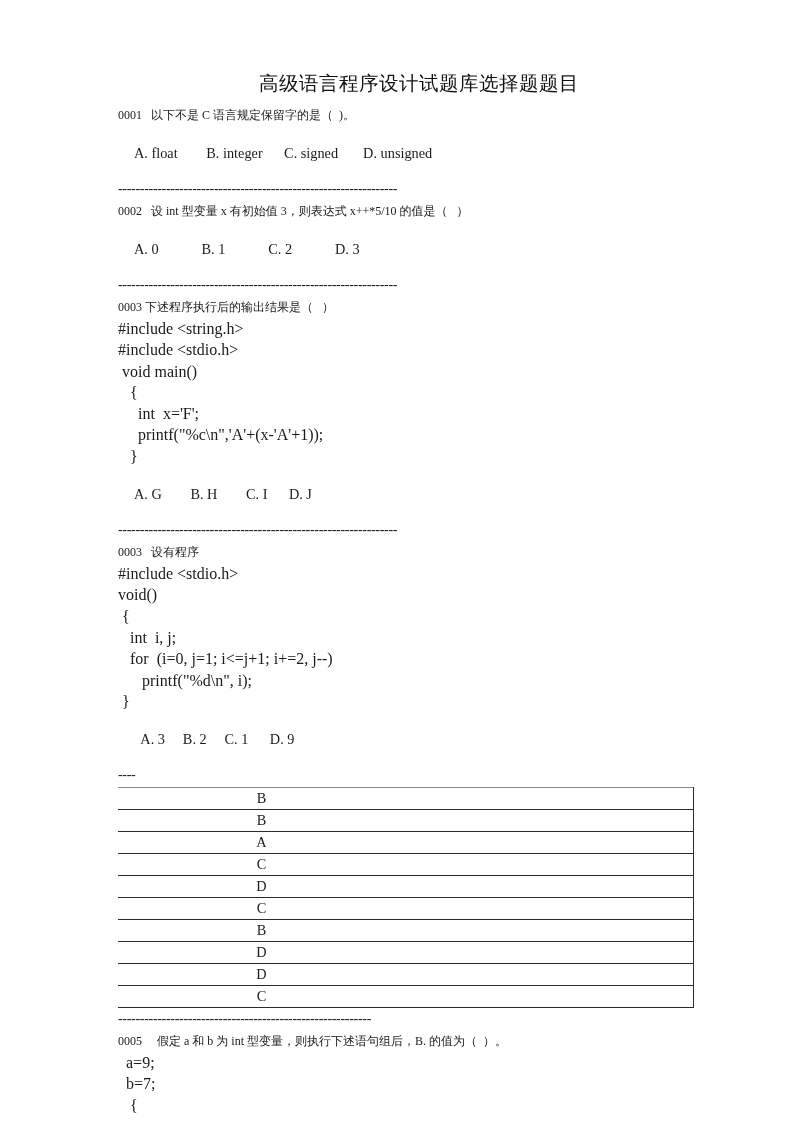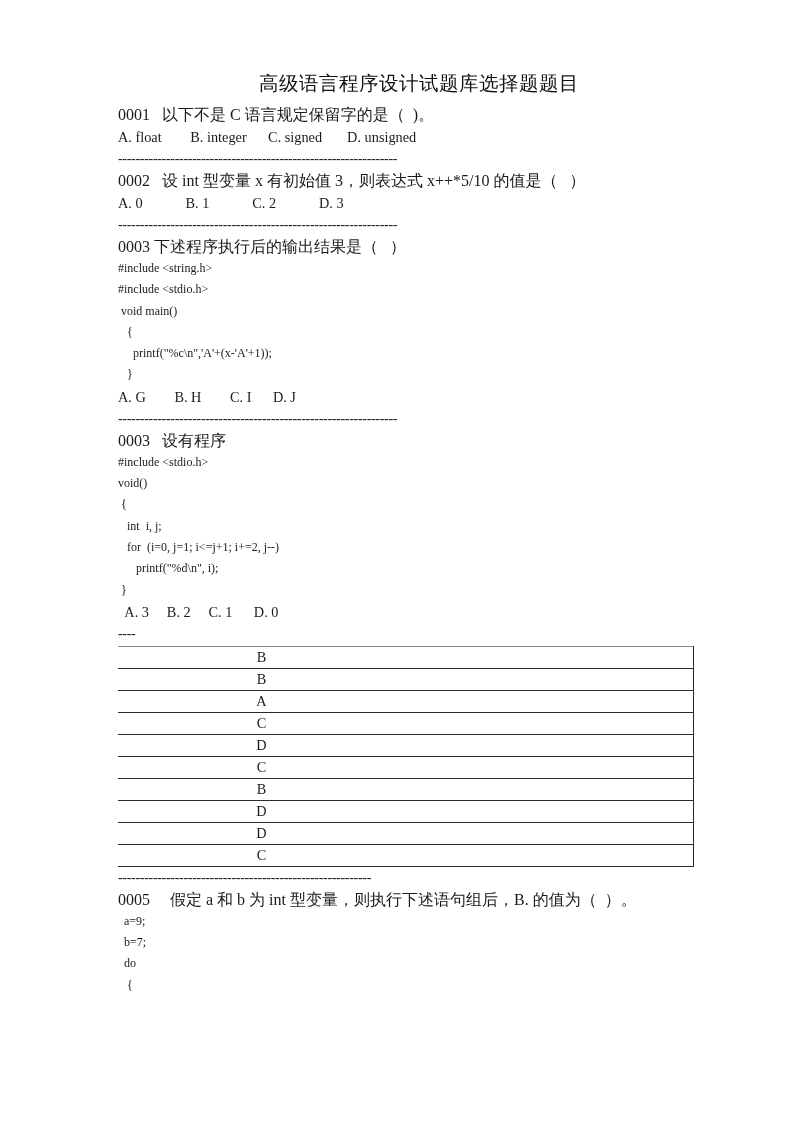--- a/index.html
+++ b/index.html
@@ -34,37 +34,37 @@
     text-align: center;
     font-size: 19.5px;
     letter-spacing: 0.5px;
     margin: 0 0 7px 0;
     padding-left: 22px;
     font-weight: normal;
     font-family: "Liberation Serif", "DejaVu Serif", serif;
     color: #111;
   }
   .qline {
-    font-size: 16px;
+    font-size: 12px;
     line-height: 22px;
     white-space: pre;
     margin: 0;
   }
   .codeline {
-    font-size: 12px;
+    font-size: 16px;
     line-height: 21.3px;
     white-space: pre;
     margin: 0;
     font-family: "Liberation Serif", "DejaVu Serif", serif;
   }
   .optline {
     font-size: 14.3px;
     line-height: 22px;
     white-space: pre;
-    margin: 0;
+    margin: 16px;
   }
 
   
   .sep {
     font-size: 14px;
     line-height: 17px;
     white-space: nowrap;
     overflow: hidden;
     margin: 2px 0 3px 0;
     letter-spacing: -0.3px;
@@ -118,34 +118,35 @@
 
     <div class="qline">0002   设 int 型变量 x 有初始值 3，则表达式 x++*5/10 的值是（   ）</div>
     <div class="optline">A. 0            B. 1            C. 2            D. 3</div>
     <div class="sep w-full">----------------------------------------------------------------</div>
 
     <div class="qline">0003 下述程序执行后的输出结果是（   ）</div>
     <div class="codeline">#include &lt;string.h&gt;</div>
     <div class="codeline">#include &lt;stdio.h&gt;</div>
     <div class="codeline"> void main()</div>
     <div class="codeline">   {</div>
+    <div class="codeline">     int  x='F';</div>
     <div class="codeline">     printf("%c\n",'A'+(x-'A'+1));</div>
     <div class="codeline">   }</div>
     <div class="optline">A. G        B. H        C. I      D. J</div>
     <div class="sep w-full">----------------------------------------------------------------</div>
 
     <div class="qline">0003   设有程序</div>
     <div class="codeline">#include &lt;stdio.h&gt;</div>
     <div class="codeline">void()</div>
     <div class="codeline"> {</div>
     <div class="codeline">   int  i, j;</div>
     <div class="codeline">   for  (i=0, j=1; i&lt;=j+1; i+=2, j--)</div>
     <div class="codeline">      printf("%d\n", i);</div>
     <div class="codeline"> }</div>
-    <div class="optline">  A. 3     B. 2     C. 1      D. 0</div>
+    <div class="optline">  A. 3     B. 2     C. 1      D. 9</div>
     <div class="sep w-tiny">----</div>
 
     <table class="answer-table">
       <tbody>
         <tr>
           <td>B</td>
         </tr>
         <tr>
           <td>B</td>
         </tr>
@@ -174,17 +175,16 @@
           <td>C</td>
         </tr>
       </tbody>
     </table>
 
     <div class="sep w-mid">----------------------------------------------------------</div>
 
     <div class="qline">0005     假定 a 和 b 为 int 型变量，则执行下述语句组后，B. 的值为（  ）。</div>
     <div class="codeline">  a=9;</div>
     <div class="codeline">  b=7;</div>
-    <div class="codeline">  do</div>
     <div class="codeline">   {</div>
 
   </div>
 </div>
 
 </body></html>

